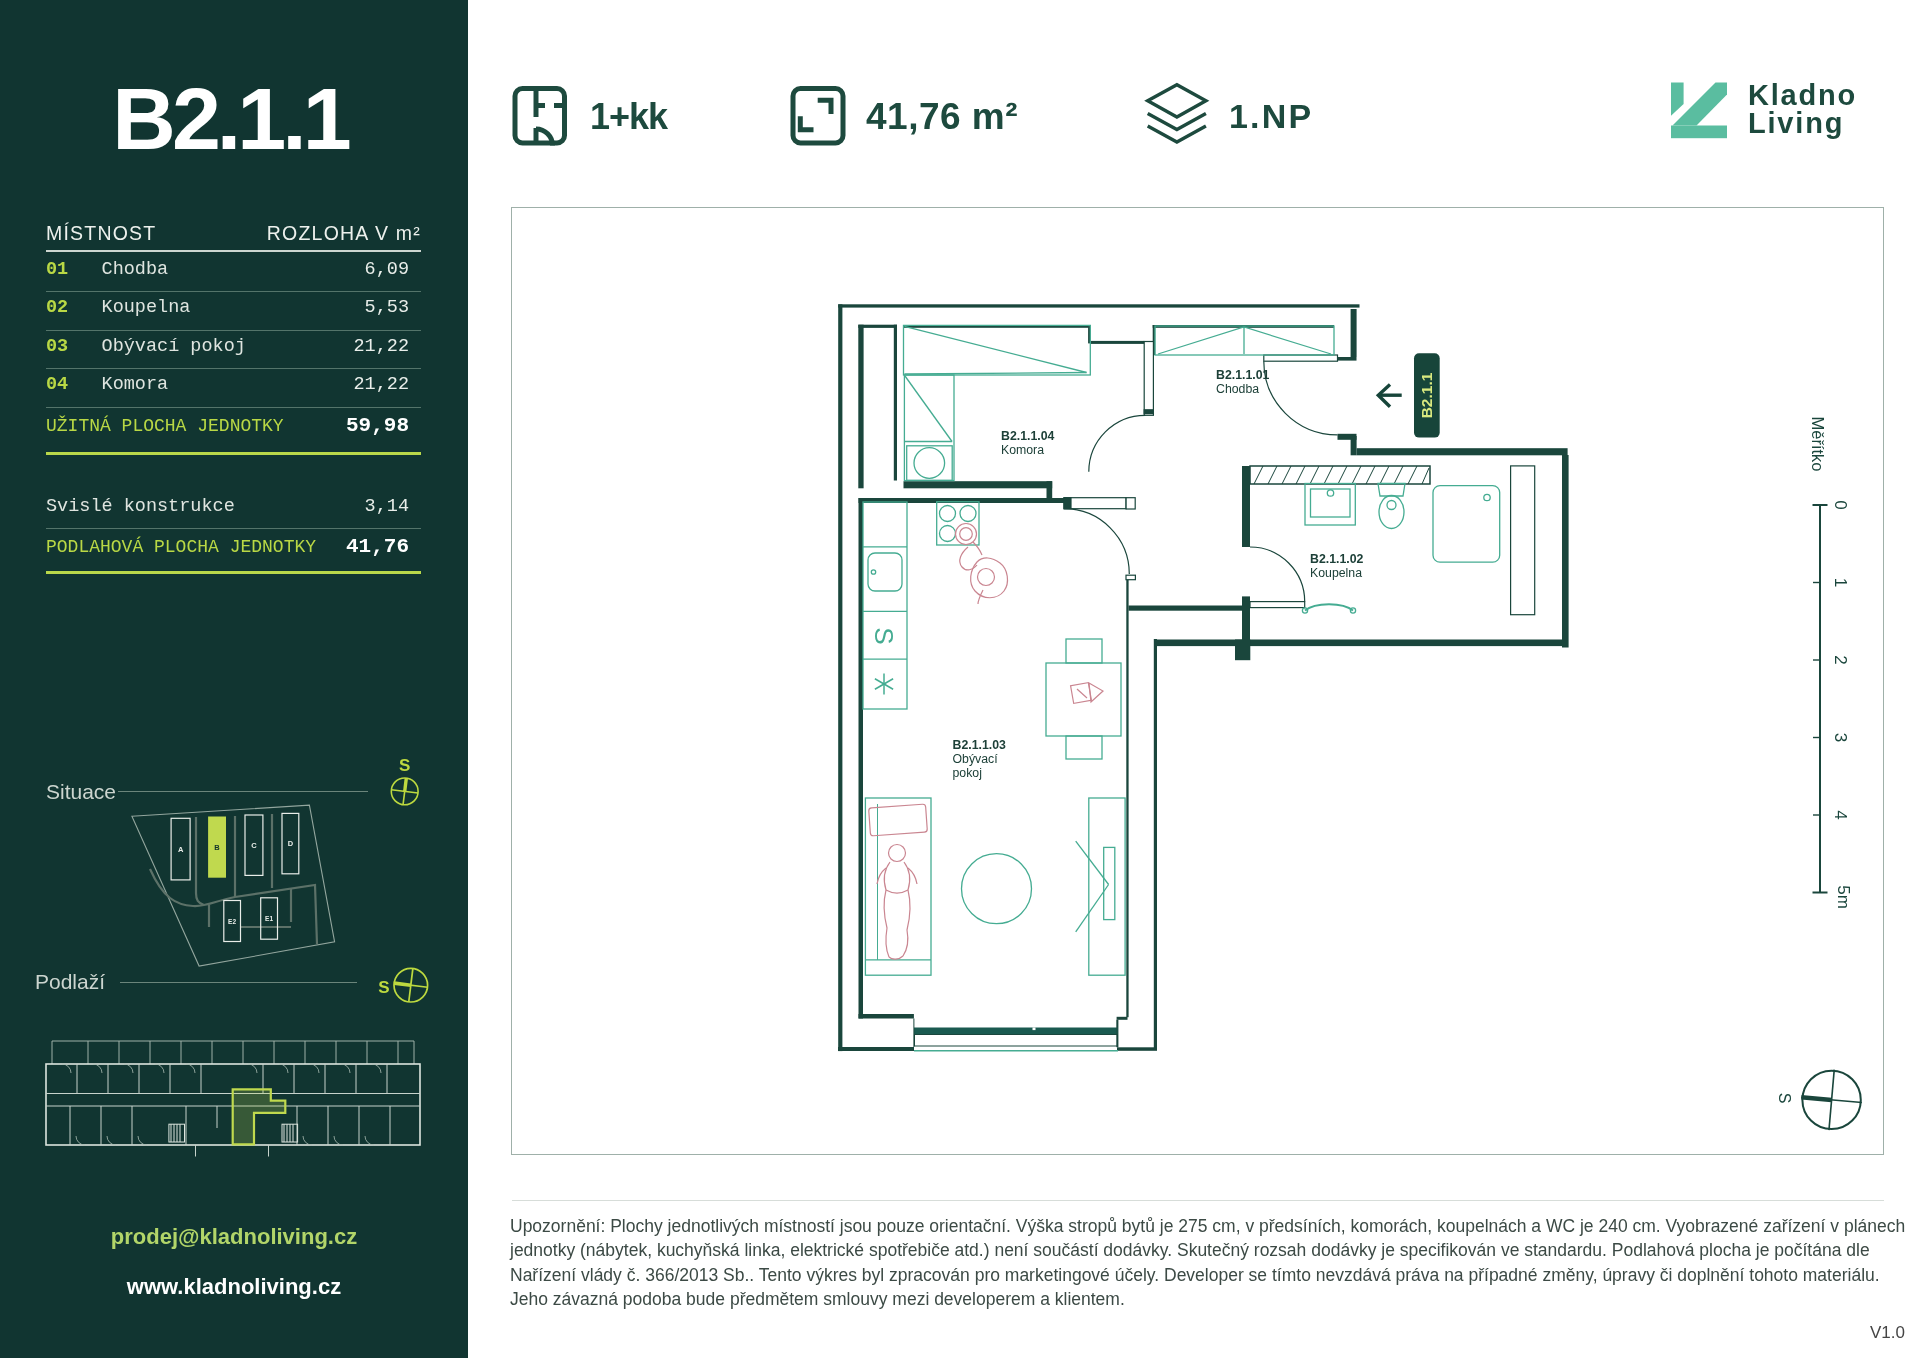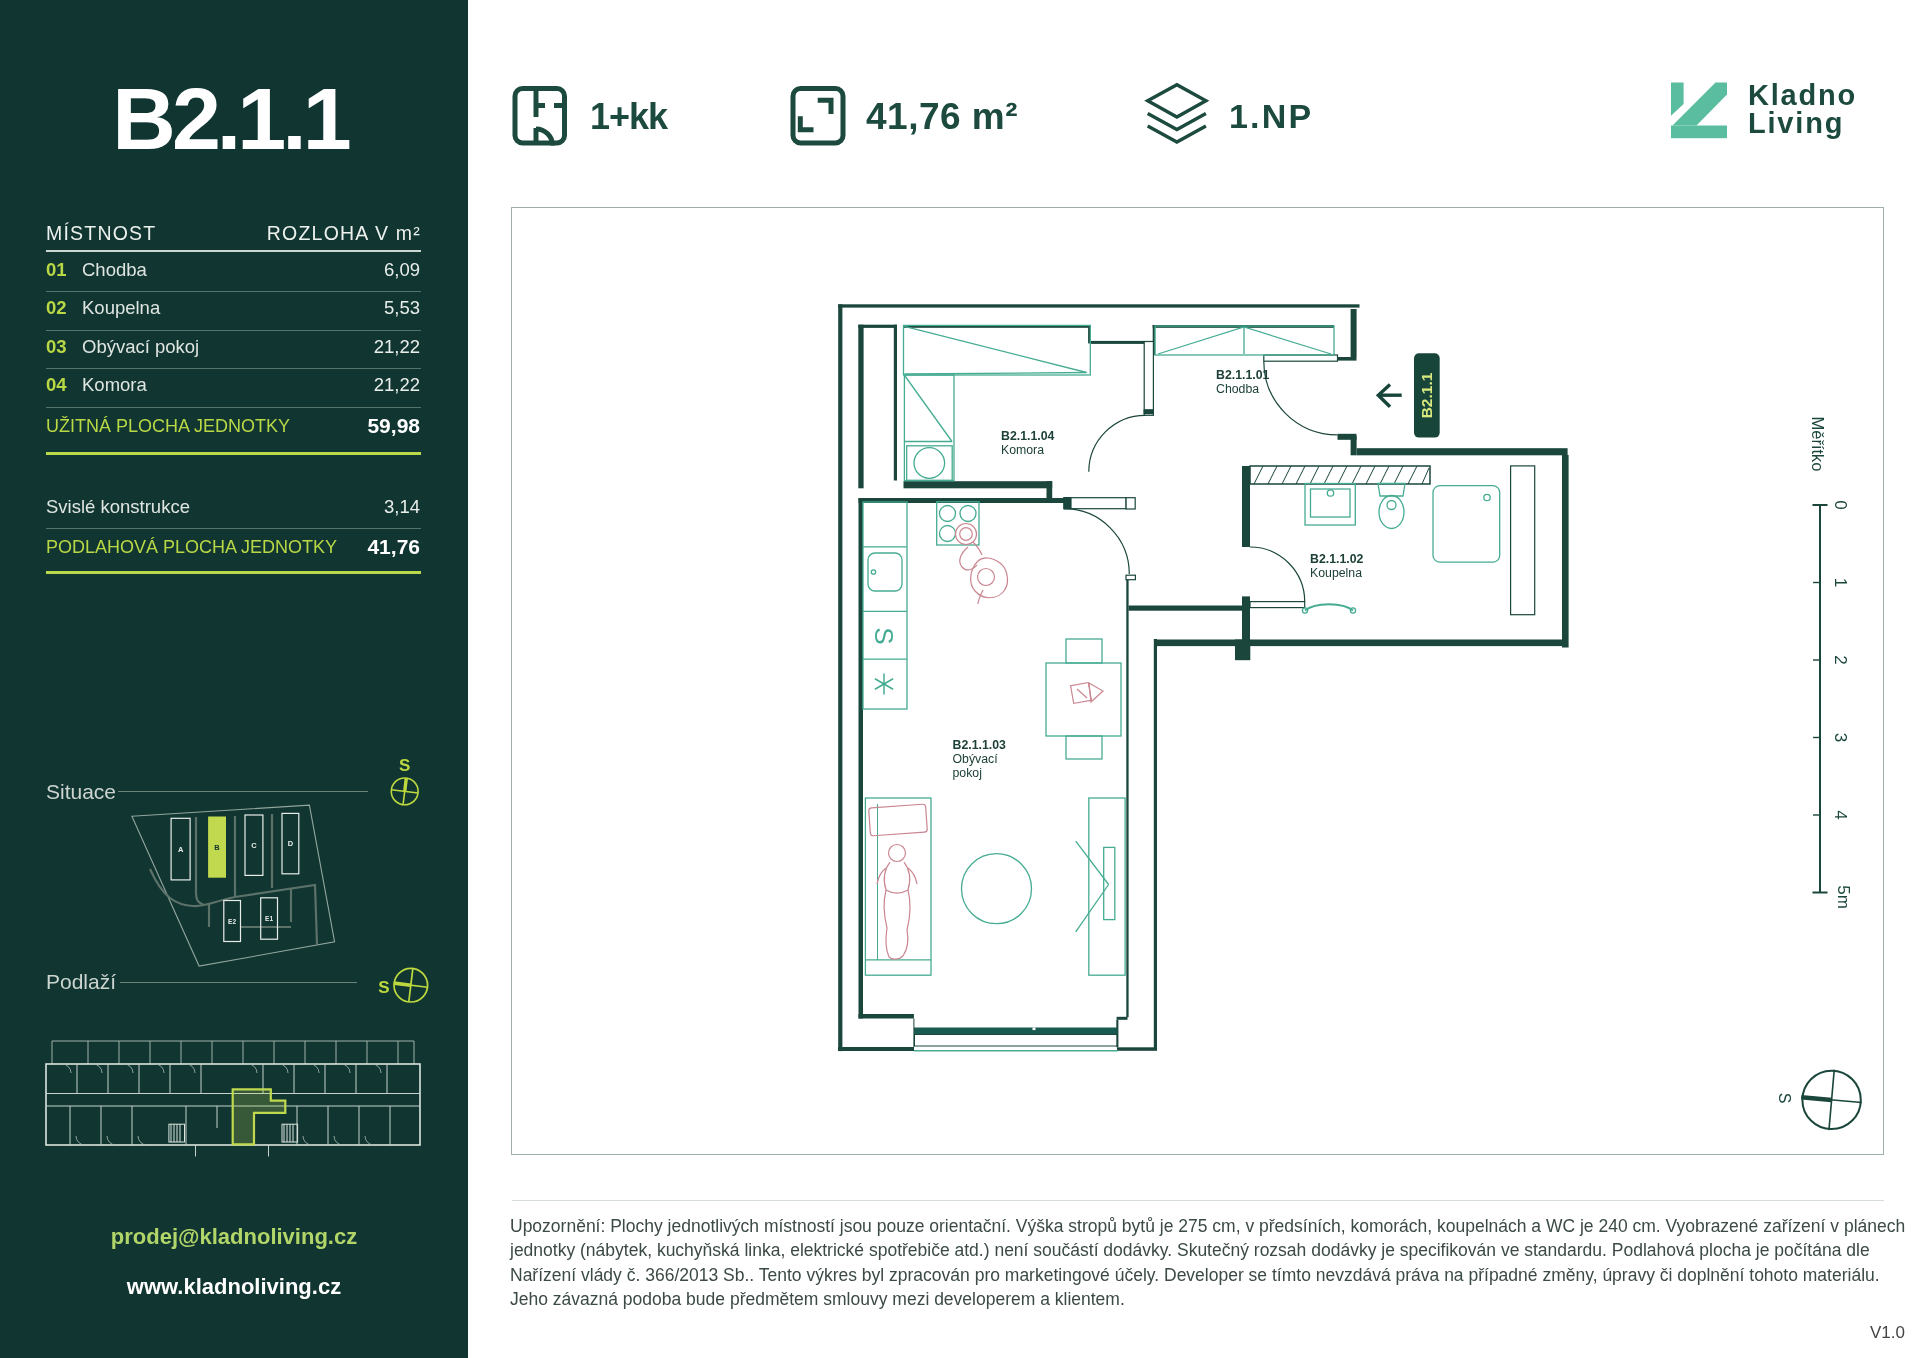--- a/index.html
+++ b/index.html
@@ -4,25 +4,25 @@
 <title>B2.1.1</title>
 <style>
   * { margin:0; padding:0; box-sizing:border-box; }
   html,body { width:1920px; height:1358px; background:#fff; font-family:"Liberation Sans", sans-serif; }
   .page { position:relative; width:1920px; height:1358px; overflow:hidden; background:#fff; }
   .abs { position:absolute; }
   
   .side { position:absolute; left:0; top:0; width:468px; height:1358px; background:#113531; }
   .title { position:absolute; left:-4px; top:74px; width:468px; text-align:center; color:#fff;
            font-size:88px; font-weight:bold; letter-spacing:-4px; line-height:90px; }
-  .tbl { position:absolute; left:46px; top:0; width:375px; color:#e9eeea; font-size:18.5px; line-height:22px; }
+  .tbl { position:absolute; left:46px; top:0; width:375px; color:#e9eeea; font-size:18.5px; line-height:22px;font-family:Liberation Mono, monospace; }
   .thead { position:absolute; letter-spacing:1.2px; font-size:19.5px; color:#edf1ed; line-height:22px; }
   .num { color:#b9d845; font-weight:bold; }
   .rowname { color:#dfe5e0; }
-  .rval { position:absolute; right:1px;text-align:center; }
+  .rval { position:absolute; right:12px;text-align:center; }
   .hr1 { position:absolute; left:46px; width:375px; height:2px; background:#cdd6d0; }
   .hr2 { position:absolute; left:46px; width:375px; height:1px; background:#54746a; }
   .hrlime { position:absolute; left:46px; width:375px; height:3px; background:#b9d84a; }
   .lime { color:#b9d845; }
   .seclbl { position:absolute; color:#ccd5cf; font-size:21px; line-height:24px; }
   .contact { position:absolute; width:468px; text-align:center; }
   
   .htxt { position:absolute; color:#1d4a3e; font-weight:bold; font-size:36px; line-height:36px; }
   .logo-te { color:#1d4a3e; font-weight:bold; font-size:29px; line-height:27.5px; letter-spacing:1.8px;}
   
@@ -52,21 +52,21 @@
   <div class="hr2" style="top:407px;"></div>
   <div class="tbl lime" style="top:415px; font-size:18px; letter-spacing:0px;">UŽITNÁ PLOCHA JEDNOTKY<span class="rval" style="color:#fff; font-weight:bold; font-size:21px; letter-spacing:0;">59,98</span></div>
   <div class="hrlime" style="top:452px;"></div>
 
   <div class="tbl" style="top:496px;"><span class="rowname">Svislé konstrukce</span><span class="rval">3,14</span></div>
   <div class="hr2" style="top:528px;"></div>
   <div class="tbl lime" style="top:536px; font-size:18px; letter-spacing:0px;">PODLAHOVÁ PLOCHA JEDNOTKY<span class="rval" style="color:#fff; font-weight:bold; font-size:21px; letter-spacing:0;">41,76</span></div>
   <div class="hrlime" style="top:571px;"></div>
 
   <div class="seclbl" style="left:46px; top:780px;">Situace</div>
-  <div class="seclbl" style="left:46px; top:970px;">Podlaží</div>
+  <div class="seclbl" style="left:35px; top:970px;">Podlaží</div>
 
   <svg class="abs" style="left:0; top:0;" width="468" height="1358" viewBox="0 0 468 1358">
 
 <line x1="118" y1="791.5" x2="368" y2="791.5" stroke="#6b857b" stroke-width="1.2"></line>
 <g stroke="#bdd93f" fill="none" stroke-width="1.6">
   <circle cx="404.7" cy="791.4" r="13.4"></circle>
   <g transform="rotate(7 404.7 791.4)">
     <line x1="404.7" y1="778" x2="404.7" y2="805"></line>
     <line x1="391.3" y1="791.4" x2="418.1" y2="791.4"></line>
     <line x1="404.7" y1="778" x2="404.7" y2="791.4" stroke-width="3.4"></line>

